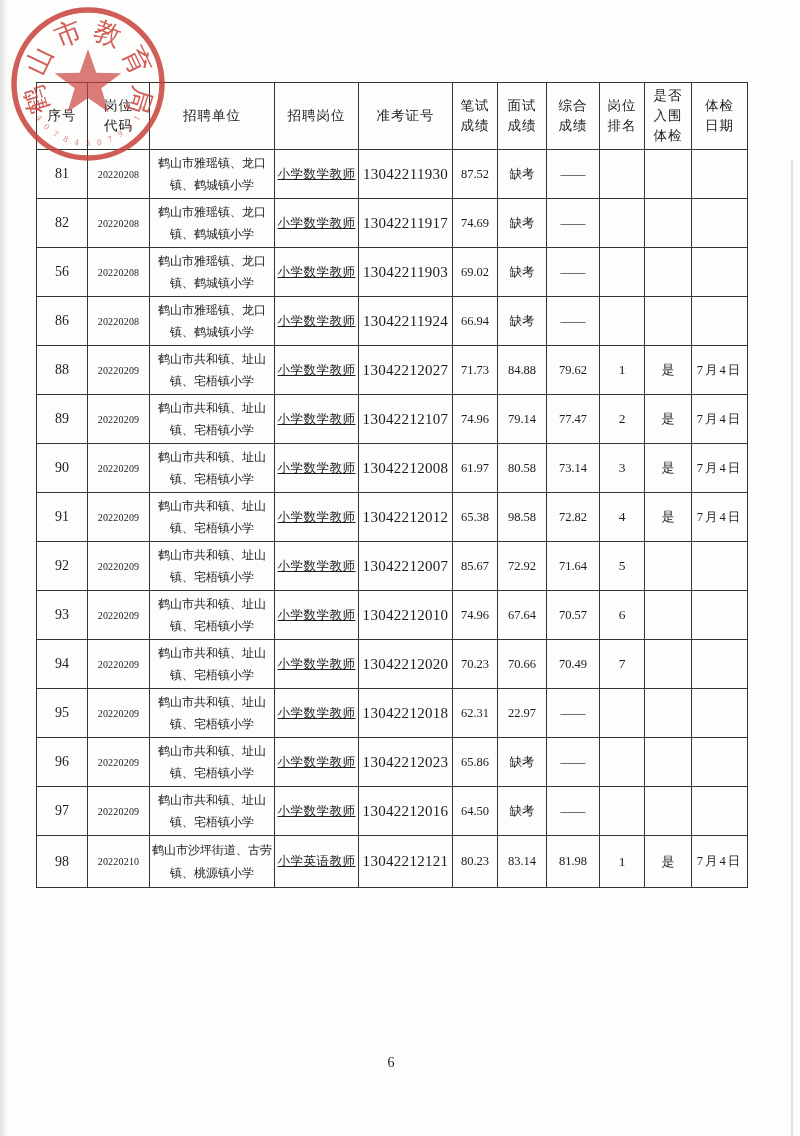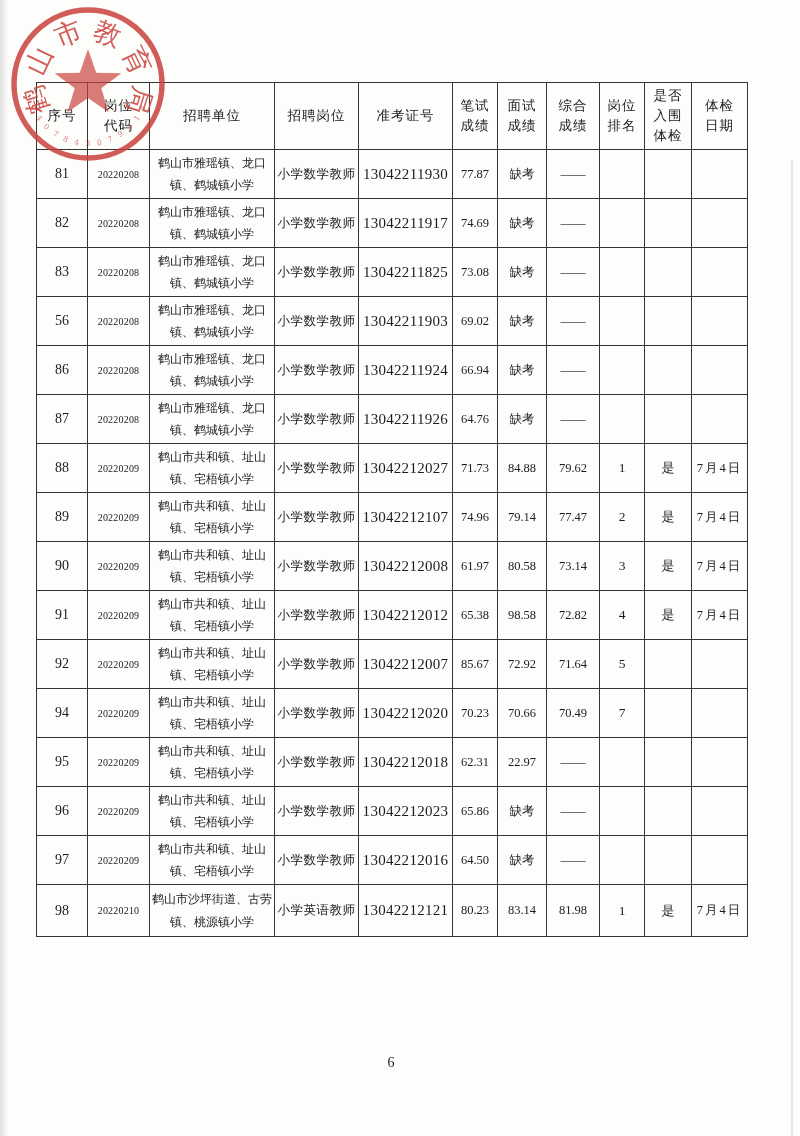--- a/index.html
+++ b/index.html
@@ -48,21 +48,21 @@
   
   col.c0{width:51px} col.c1{width:62px} col.c2{width:125px}
   col.c3{width:84px} col.c4{width:94px} col.c5{width:45px}
   col.c6{width:49px} col.c7{width:53px} col.c8{width:45px}
   col.c9{width:47px} col.c10{width:56px}
 
   
   td.c0{font-size:14px;}
   td.c1{font-size:10px;letter-spacing:.2px;}
   td.c2{font-size:12px;line-height:1.85;padding:0 6px;}
-  td.c3{font-size:12.5px;letter-spacing:.5px;}
+  td.c3{font-size:12.5px;letter-spacing:.5px;text-decoration:underline;}
   td.c4{font-size:15px;letter-spacing:.3px;}
   td.c5,td.c6,td.c7{font-size:12.5px;}
   td.c8{font-size:13.5px;}
   td.c9{font-size:13px;}
   td.c10{font-size:12.5px;letter-spacing:2px;}
 
   .page-number{
     position:absolute;left:0;top:1055px;width:782px;
     text-align:center;font-size:14px;color:#222;
   }
@@ -117,86 +117,60 @@
 日期</th>
         </tr>
       </thead>
     <tbody>
         <tr>
           <td class="c0">81</td>
           <td class="c1">20220208</td>
           <td class="c2">鹤山市雅瑶镇、龙口镇、鹤城镇小学</td>
           <td class="c3">小学数学教师</td>
           <td class="c4">13042211930</td>
-          <td class="c5">77.87</td>
+          <td class="c5">87.52</td>
           <td class="c6">缺考</td>
           <td class="c7">——</td>
           <td class="c8"></td>
           <td class="c9"></td>
           <td class="c10"></td>
         </tr>
         <tr>
           <td class="c0">82</td>
           <td class="c1">20220208</td>
           <td class="c2">鹤山市雅瑶镇、龙口镇、鹤城镇小学</td>
           <td class="c3">小学数学教师</td>
           <td class="c4">13042211917</td>
           <td class="c5">74.69</td>
           <td class="c6">缺考</td>
           <td class="c7">——</td>
           <td class="c8"></td>
           <td class="c9"></td>
           <td class="c10"></td>
         </tr>
         <tr>
-          <td class="c0">83</td>
-          <td class="c1">20220208</td>
-          <td class="c2">鹤山市雅瑶镇、龙口镇、鹤城镇小学</td>
-          <td class="c3">小学数学教师</td>
-          <td class="c4">13042211825</td>
-          <td class="c5">73.08</td>
-          <td class="c6">缺考</td>
-          <td class="c7">——</td>
-          <td class="c8"></td>
-          <td class="c9"></td>
-          <td class="c10"></td>
-        </tr>
-        <tr>
           <td class="c0">56</td>
           <td class="c1">20220208</td>
           <td class="c2">鹤山市雅瑶镇、龙口镇、鹤城镇小学</td>
           <td class="c3">小学数学教师</td>
           <td class="c4">13042211903</td>
           <td class="c5">69.02</td>
           <td class="c6">缺考</td>
           <td class="c7">——</td>
           <td class="c8"></td>
           <td class="c9"></td>
           <td class="c10"></td>
         </tr>
         <tr>
           <td class="c0">86</td>
           <td class="c1">20220208</td>
           <td class="c2">鹤山市雅瑶镇、龙口镇、鹤城镇小学</td>
           <td class="c3">小学数学教师</td>
           <td class="c4">13042211924</td>
           <td class="c5">66.94</td>
-          <td class="c6">缺考</td>
-          <td class="c7">——</td>
-          <td class="c8"></td>
-          <td class="c9"></td>
-          <td class="c10"></td>
-        </tr>
-        <tr>
-          <td class="c0">87</td>
-          <td class="c1">20220208</td>
-          <td class="c2">鹤山市雅瑶镇、龙口镇、鹤城镇小学</td>
-          <td class="c3">小学数学教师</td>
-          <td class="c4">13042211926</td>
-          <td class="c5">64.76</td>
           <td class="c6">缺考</td>
           <td class="c7">——</td>
           <td class="c8"></td>
           <td class="c9"></td>
           <td class="c10"></td>
         </tr>
         <tr>
           <td class="c0">88</td>
           <td class="c1">20220209</td>
           <td class="c2">鹤山市共和镇、址山镇、宅梧镇小学</td>
@@ -251,20 +225,33 @@
         <tr>
           <td class="c0">92</td>
           <td class="c1">20220209</td>
           <td class="c2">鹤山市共和镇、址山镇、宅梧镇小学</td>
           <td class="c3">小学数学教师</td>
           <td class="c4">13042212007</td>
           <td class="c5">85.67</td>
           <td class="c6">72.92</td>
           <td class="c7">71.64</td>
           <td class="c8">5</td>
+          <td class="c9"></td>
+          <td class="c10"></td>
+        </tr>
+        <tr>
+          <td class="c0">93</td>
+          <td class="c1">20220209</td>
+          <td class="c2">鹤山市共和镇、址山镇、宅梧镇小学</td>
+          <td class="c3">小学数学教师</td>
+          <td class="c4">13042212010</td>
+          <td class="c5">74.96</td>
+          <td class="c6">67.64</td>
+          <td class="c7">70.57</td>
+          <td class="c8">6</td>
           <td class="c9"></td>
           <td class="c10"></td>
         </tr>
         <tr>
           <td class="c0">94</td>
           <td class="c1">20220209</td>
           <td class="c2">鹤山市共和镇、址山镇、宅梧镇小学</td>
           <td class="c3">小学数学教师</td>
           <td class="c4">13042212020</td>
           <td class="c5">70.23</td>

